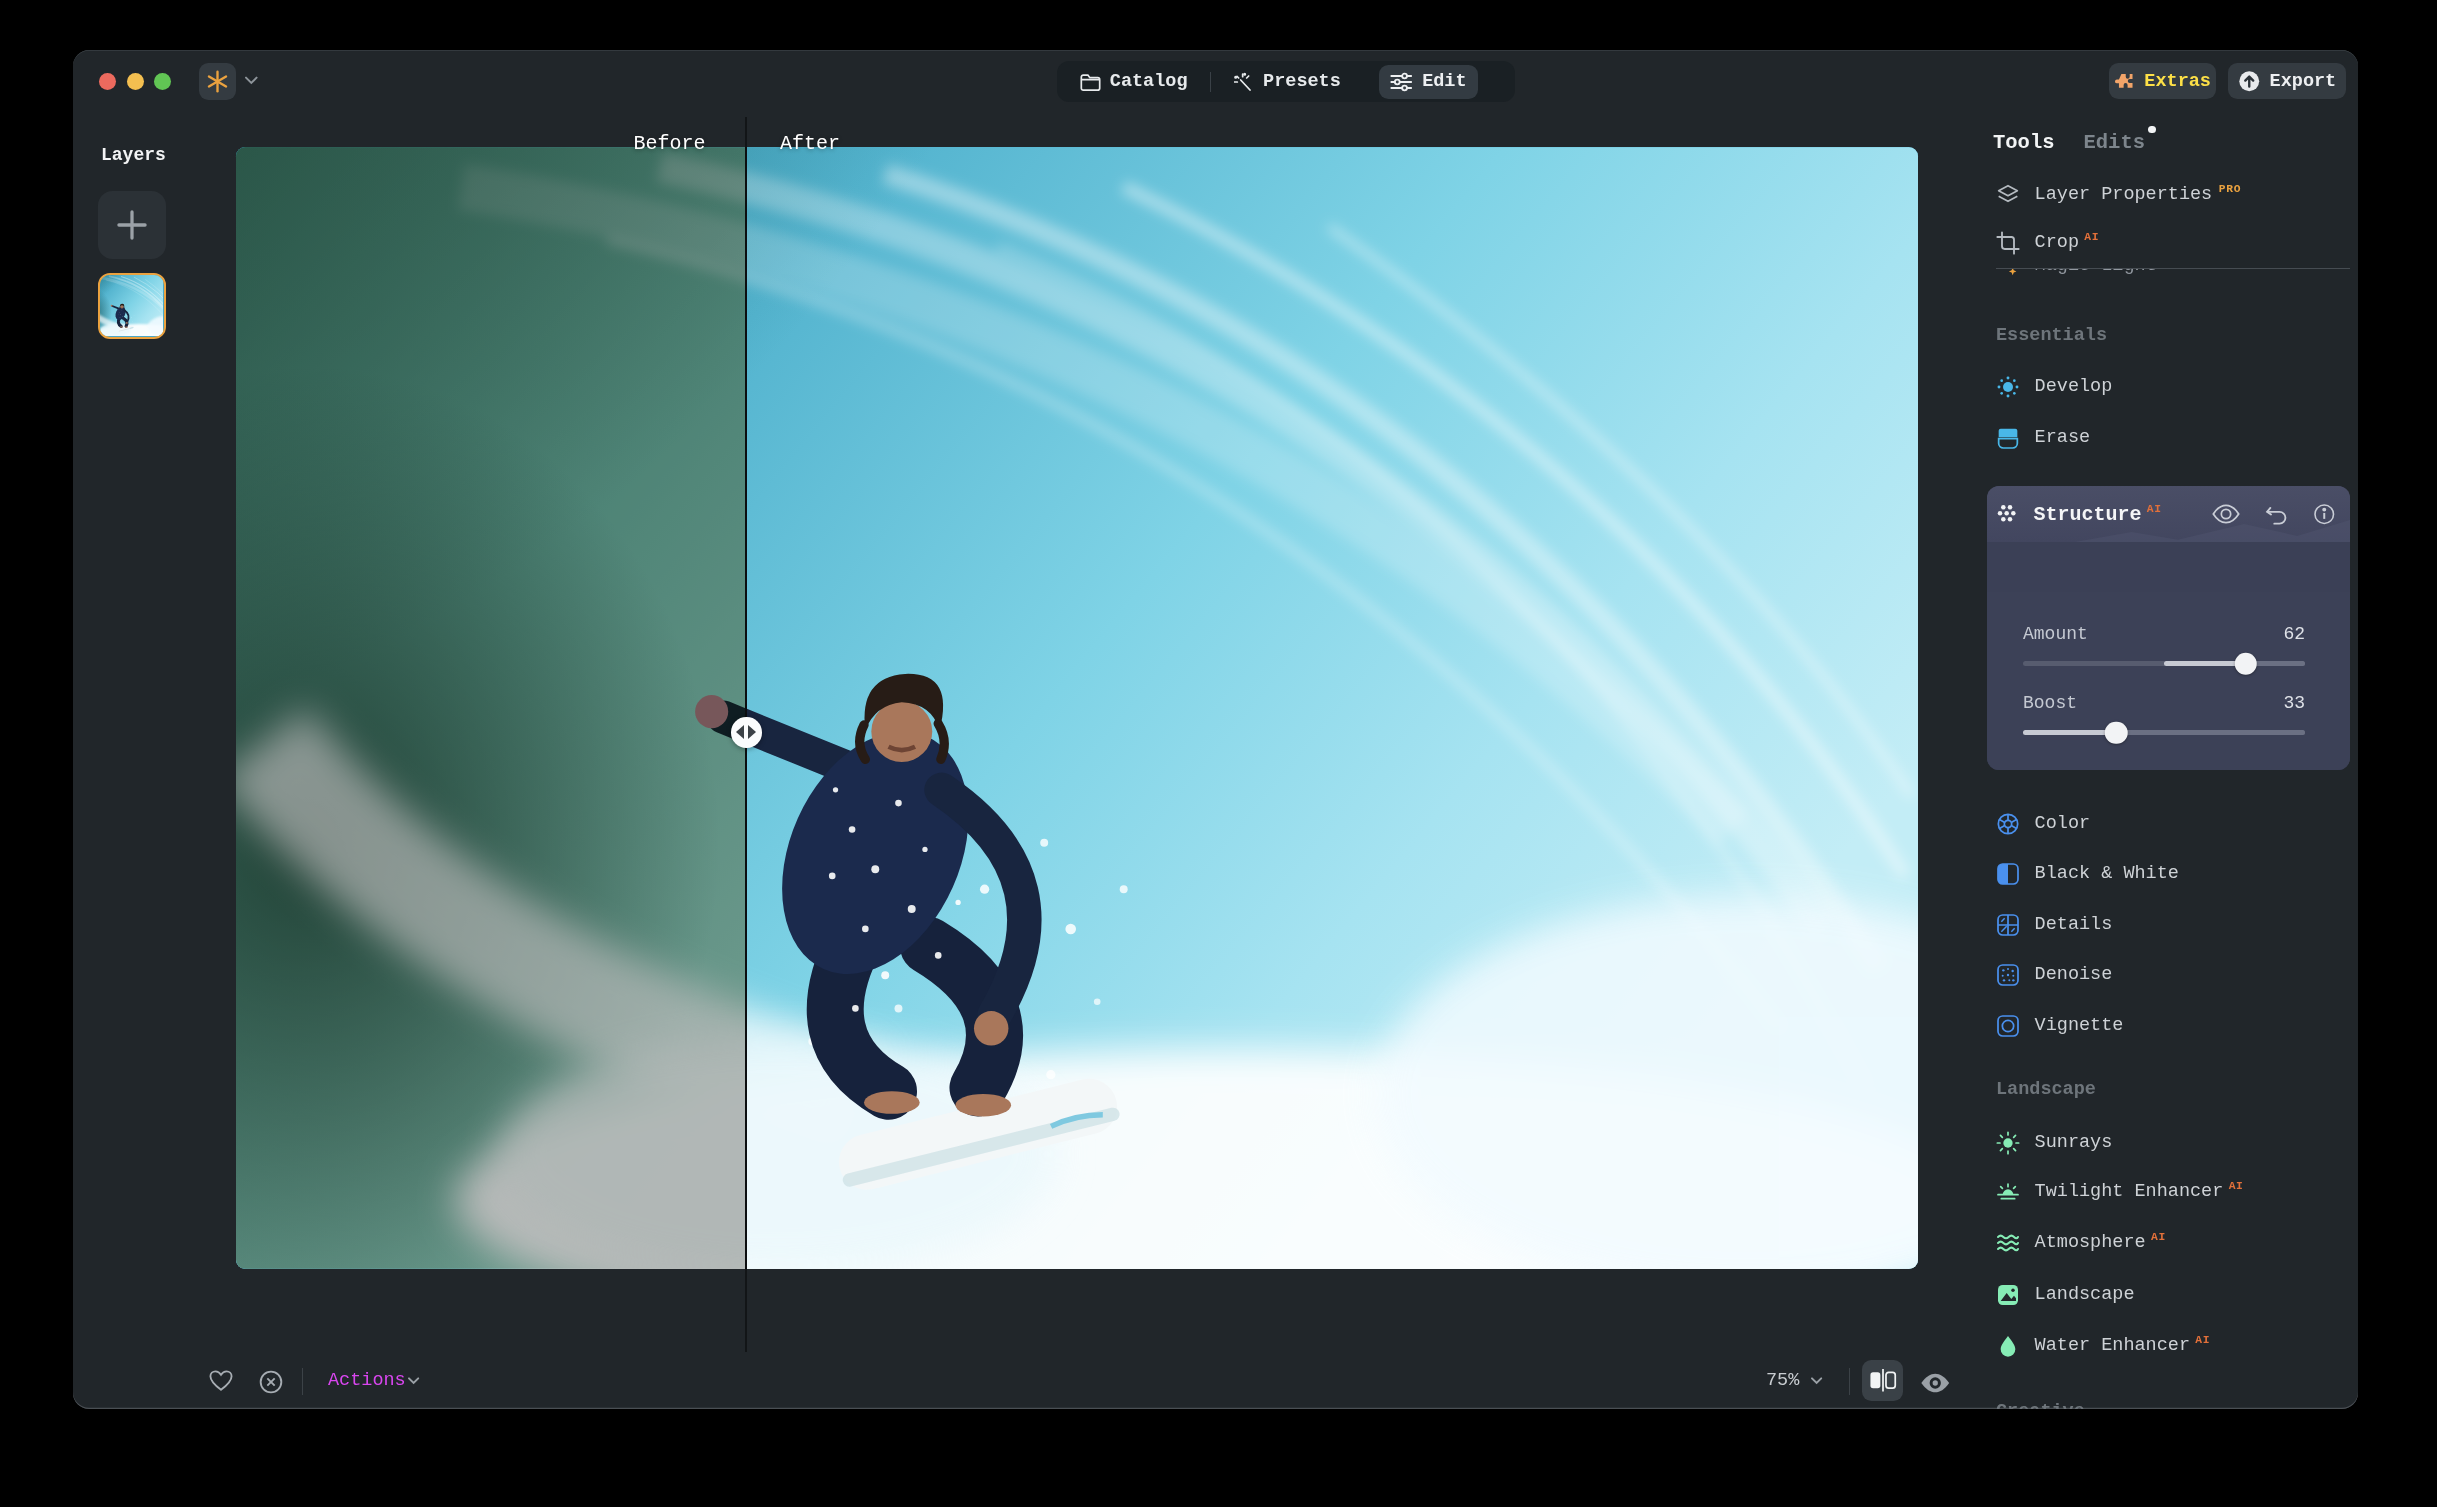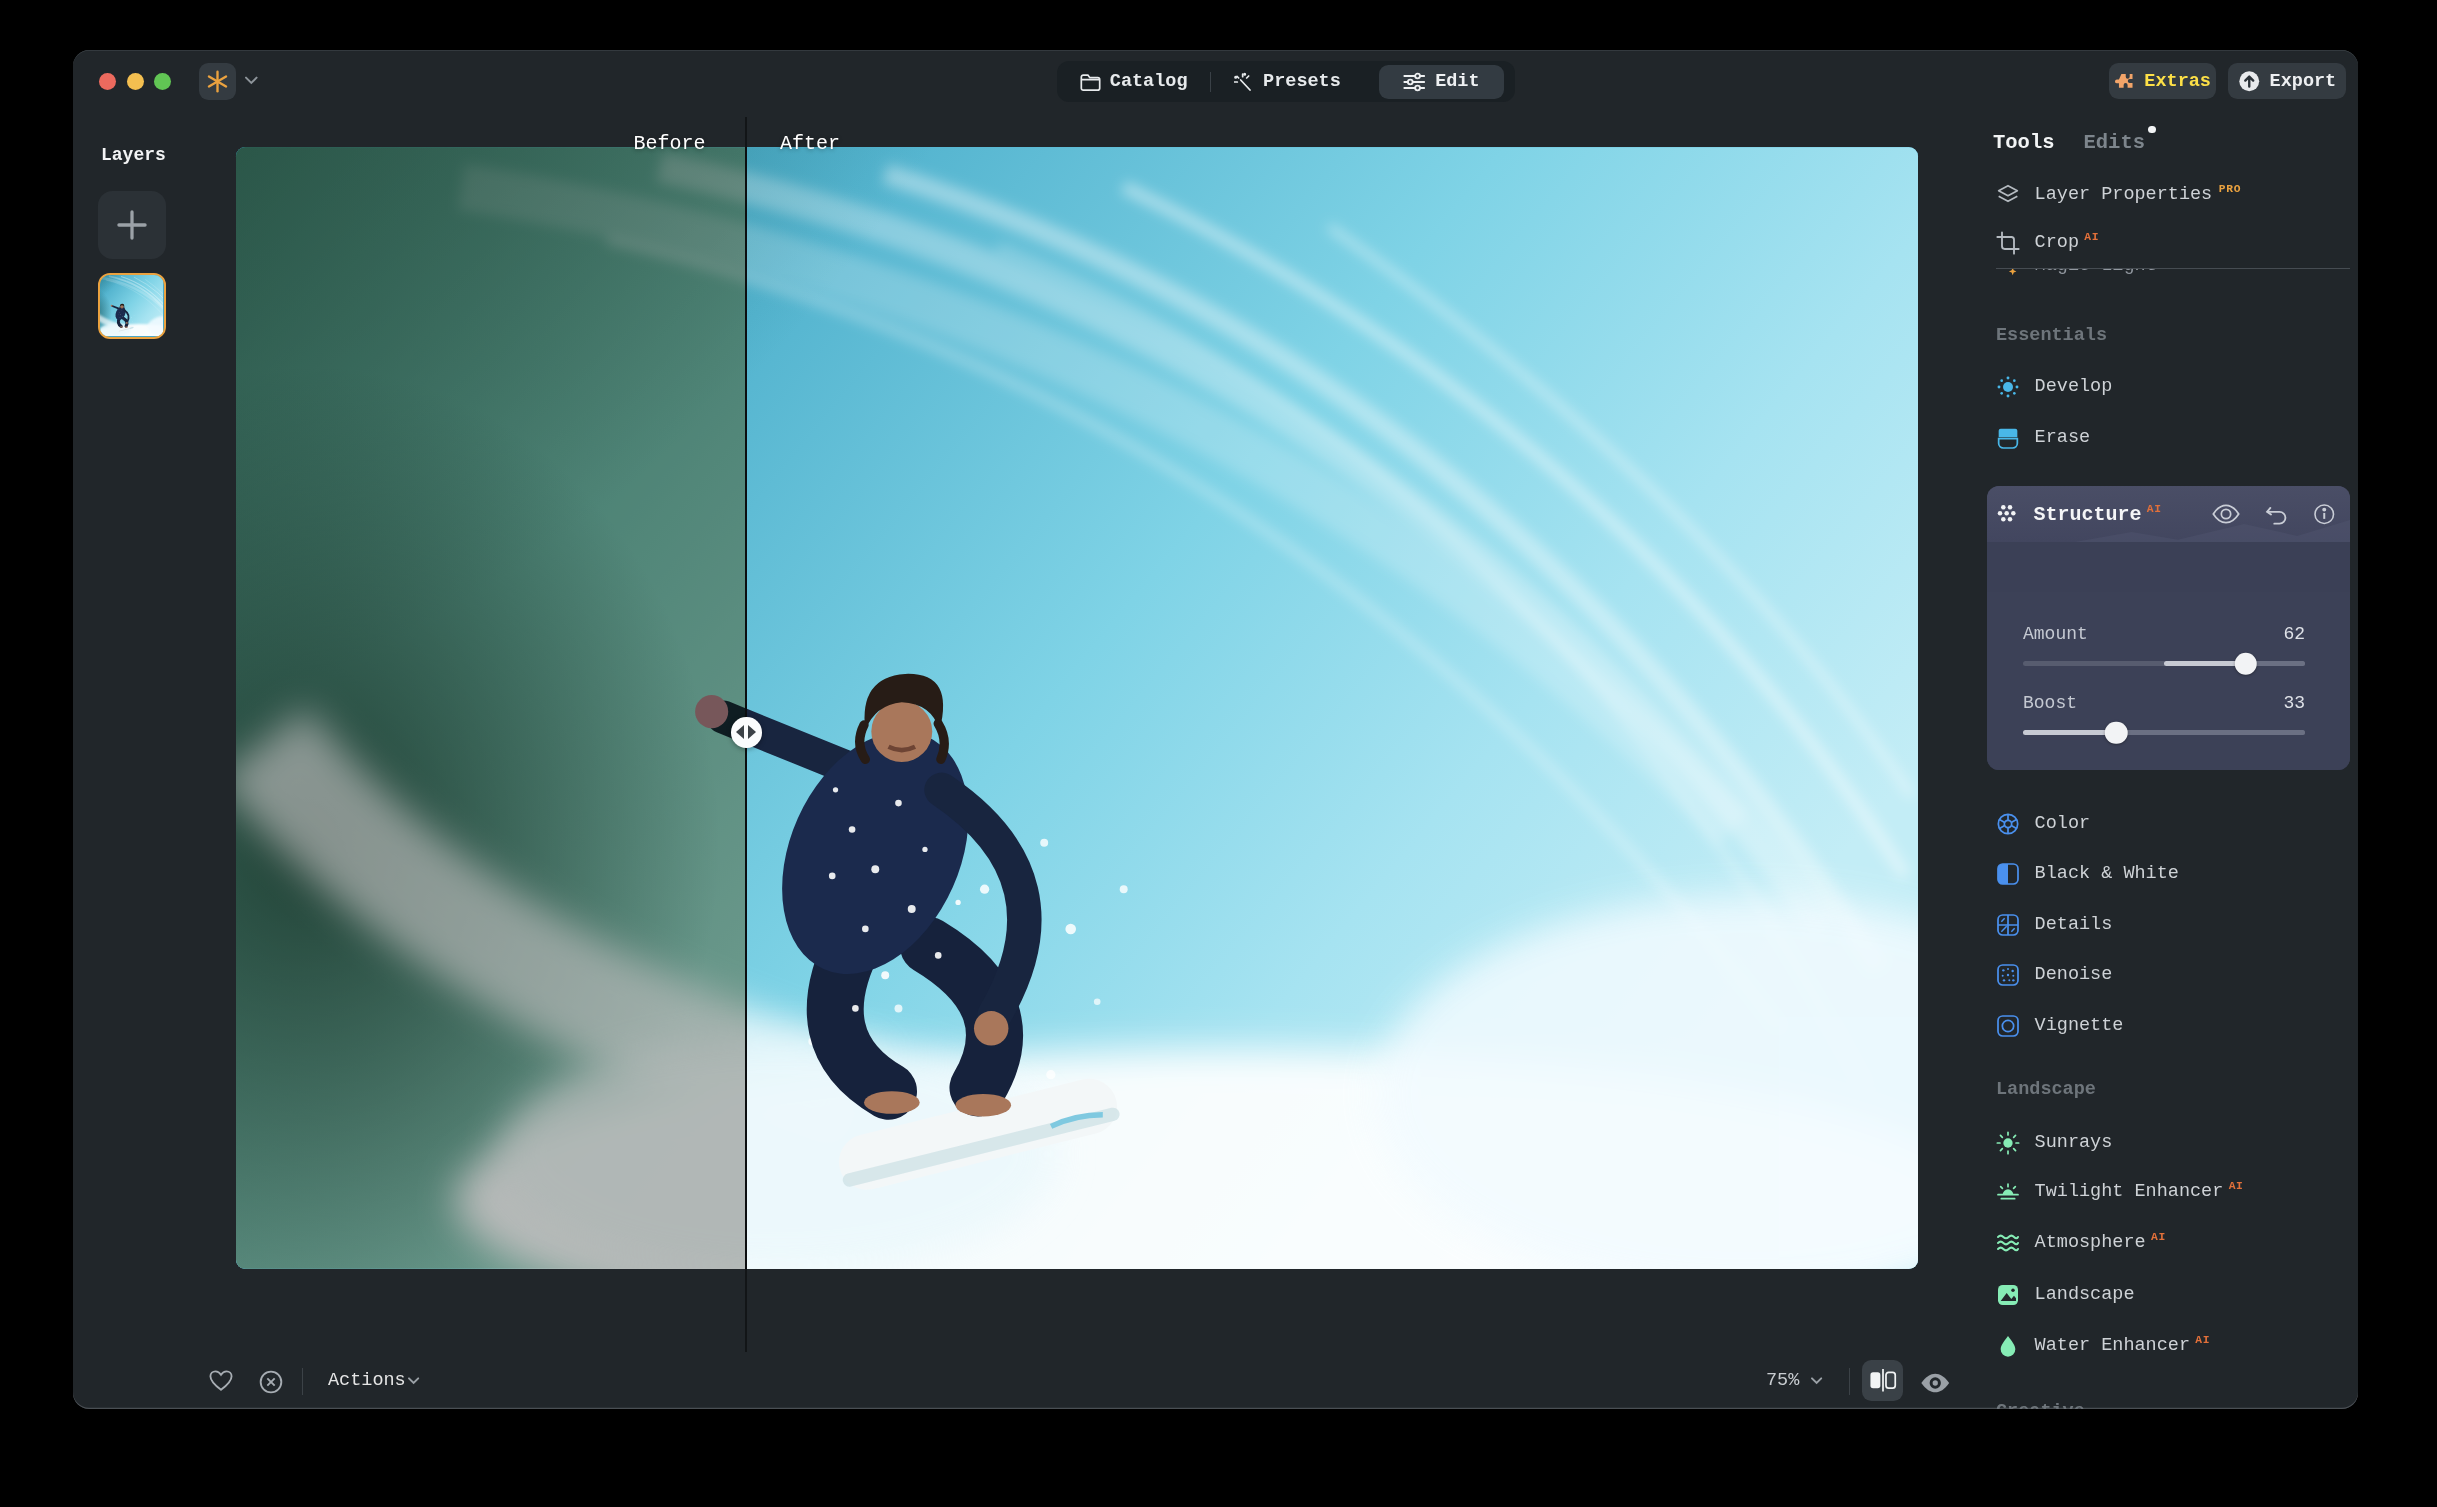--- a/index.html
+++ b/index.html
@@ -10,21 +10,21 @@
   .abs{position:absolute;}
   
   .tl{position:absolute;width:17px;height:17px;border-radius:50%;top:22.5px;}
   .appbtn{position:absolute;left:126px;top:12.6px;width:37px;height:37px;border-radius:9.3px;background:#343b41;
           display:flex;align-items:center;justify-content:center;}
   .tabgroup{position:absolute;left:984px;top:11.3px;width:458px;height:41px;border-radius:12px;background:#1a2024;
             display:flex;align-items:center;}
   .tabitem{display:flex;align-items:center;gap:9.3px;font-size:18.5px;font-weight:600;color:#e7eaec;padding:0 22.5px;height:100%;}
   .tabdivider{width:1.3px;height:20px;background:#3a4147;}
   .tabactive{background:#333b42;border-radius:9.3px;height:34px;margin:0 3.3px;display:flex;align-items:center;gap:9.3px;
-             padding:0 24px;font-size:18.5px;font-weight:600;color:#eef0f2;}
+             padding:0 11px;font-size:18.5px;font-weight:600;color:#eef0f2;}
   .topbtn{position:absolute;top:13.2px;height:36px;border-radius:9.3px;background:#343b41;display:flex;align-items:center;
           justify-content:center;gap:9.3px;font-size:18.5px;font-weight:600;}
   
   .layers-title{position:absolute;left:28px;top:95px;font-size:18px;font-weight:700;color:#f3f4f5;}
   .plusbtn{position:absolute;left:24.5px;top:141px;width:68px;height:68px;border-radius:14.6px;background:#2b3136;
            display:flex;align-items:center;justify-content:center;}
   .layerthumb{position:absolute;left:24.5px;top:223px;width:68px;height:66px;border-radius:12px;border:2.6px solid #eba23f;
               overflow:hidden;box-sizing:border-box;background:#4aa8c8;}
   
   #canvas{position:absolute;left:163px;top:97px;width:1682px;height:1122px;border-radius:9.3px;overflow:hidden;background:#57b8d6;}
@@ -32,21 +32,21 @@
   #before-clip svg{filter:hue-rotate(-32deg) saturate(.62) brightness(.74);}
   .ba-label{position:absolute;top:82px;font-size:20px;color:#fff;text-shadow:0 0.7px 4px rgba(0,0,0,.4);}
   .divider-line{position:absolute;width:2px;}
   .handle{position:absolute;left:658px;top:667px;width:30.5px;height:30.5px;border-radius:50%;background:#fbfcfd;
           display:flex;align-items:center;justify-content:center;gap:4px;box-shadow:0 1.3px 5.3px rgba(0,0,0,.35);}
   .tri{width:0;height:0;border-top:7.3px solid transparent;border-bottom:7.3px solid transparent;}
   .tri-l{border-right:8.6px solid #3c4247;}
   .tri-r{border-left:8.6px solid #3c4247;}
   
   .bbar-ic{position:absolute;color:#a6acb2;}
-  .actions{position:absolute;left:255px;top:1320px;font-size:18.5px;color:#e5e5e5;display:flex;align-items:center;gap:1px;}
+  .actions{position:absolute;left:255px;top:1320px;font-size:18.5px;color:#d946ef;display:flex;align-items:center;gap:1px;}
   .zoomlabel{position:absolute;left:1693px;top:1320px;font-size:18.5px;color:#c8ccd0;display:flex;align-items:center;gap:10.6px;}
   .vdiv{position:absolute;width:1.3px;height:26.5px;background:#3c4247;top:1318px;}
   .splitbtn{position:absolute;left:1789px;top:1310px;width:41px;height:41px;border-radius:9.3px;background:#3a4147;
             display:flex;align-items:center;justify-content:center;}
   
   .rp-tabs{position:absolute;left:1920px;top:81px;display:flex;gap:29px;font-size:20.5px;font-weight:700;}
   .rp-row{position:absolute;left:1923px;display:flex;align-items:center;gap:14.6px;height:29px;font-size:18.5px;color:#ced2d6;}
   .rp-row .lbl{white-space:nowrap;}
   .sup-badge{font-size:11.3px;font-weight:700;color:#e2703a;vertical-align:super;margin-left:5.3px;letter-spacing:0.7px;}
   .pro-badge{font-size:11.3px;font-weight:800;color:#eba23f;vertical-align:super;margin-left:6.6px;letter-spacing:0.7px;}

